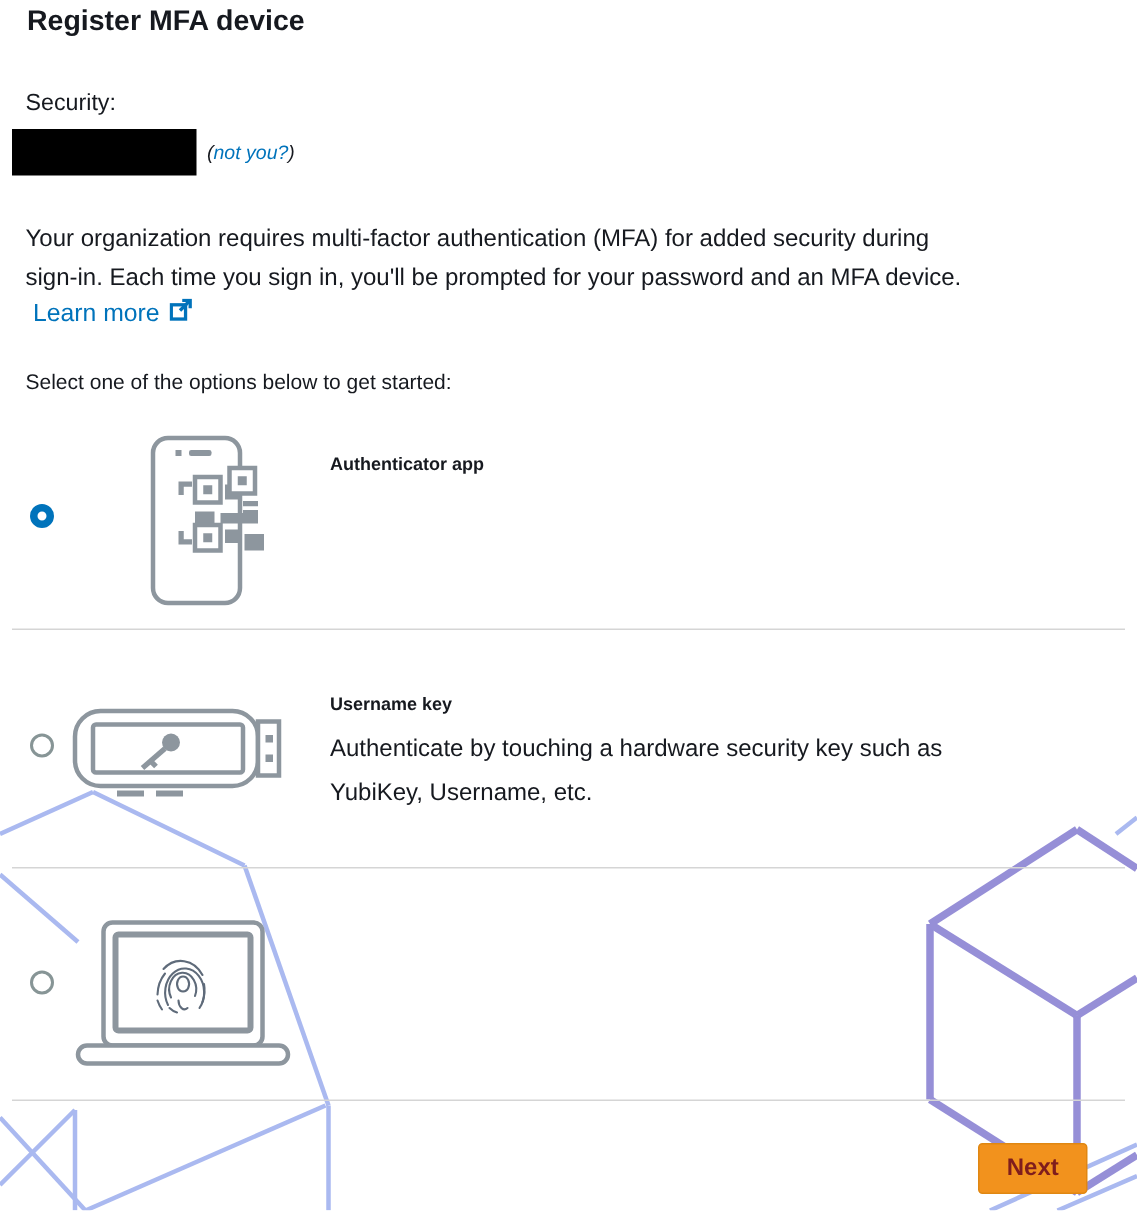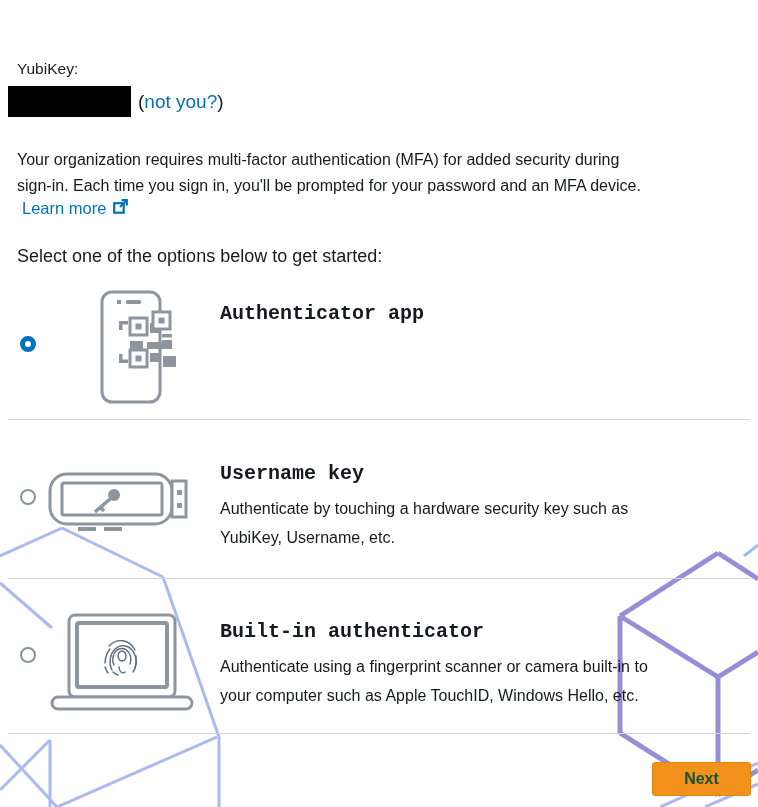--- a/index.html
+++ b/index.html
@@ -6,52 +6,52 @@
   .page{
     position:relative;width:758px;height:807px;background:#fff;overflow:hidden;
     font-family:"Liberation Sans","DejaVu Sans",sans-serif;color:#16191f;
   }
   .deco{position:absolute;left:0;top:0;pointer-events:none;z-index:0;}
   .content{position:absolute;left:0;top:0;width:758px;height:807px;z-index:1;}
   .page-title{position:absolute;left:18px;top:4px;margin:0;font-size:19px;font-weight:700;color:#16191f;}
   .username-label{position:absolute;left:17px;top:60px;font-size:15.5px;}
   .username-row{position:absolute;left:8px;top:86px;display:flex;align-items:center;}
   .redacted{display:inline-block;width:123px;height:31px;background:#000;}
-  .notyou{margin-left:7px;font-size:19px;}
+  .notyou{margin-left:7px;font-size:13px;font-style:italic;}
   .notyou .paren{color:#16191f;}
   a.link{color:#0073bb;text-decoration:none;cursor:pointer;}
   .intro{position:absolute;left:17px;top:147px;font-size:16px;line-height:26px;white-space:nowrap;}
   .learn-more{position:absolute;left:22px;top:199px;font-size:16.5px;display:flex;align-items:center;gap:7px;text-align:center;}
   .ext-icon{display:inline-block;}
-  .select-instruction{position:absolute;left:17px;top:246px;font-size:18px;}
+  .select-instruction{position:absolute;left:17px;top:246px;font-size:14px;}
   .option{position:absolute;left:0;width:758px;}
   .opt1{top:280px;height:139px;}
   .opt2{top:440px;height:138px;}
   .opt3{top:598px;height:135px;}
   .radio{position:absolute;left:20px;width:16px;height:16px;border-radius:50%;box-sizing:border-box;background:#fff;cursor:pointer;}
   .radio.selected{border:5px solid #0073bb;}
   .radio.unselected{border:2px solid #879596;}
   .opt1 .radio{top:56px;}
   .opt2 .radio{top:49px;}
   .opt3 .radio{top:49px;}
   .icon-wrap{position:absolute;}
   .opt1 .icon-wrap{left:100px;top:10px;}
   .opt2 .icon-wrap{left:48px;top:26px;}
   .opt3 .icon-wrap{left:50px;top:15px;}
   .option-text{position:absolute;left:220px;top:22px;width:515px;}
-  .option-title{margin:0 0 9px 0;font-size:20px;font-weight:700;color:#16191f;font-family:Liberation Mono, monospace;}
+  .option-title{margin:0 0 9px 0;font-size:12px;font-weight:700;color:#16191f;}
   .option-desc{font-size:16px;line-height:29px;color:#16191f;}
   .option-desc div{white-space:nowrap;}
   .divider{position:absolute;left:8px;width:742px;height:0;border-top:1px solid #d5d5d5;}
   .div1{top:419px;} .div2{top:578px;} .div3{top:733px;}
   .next-btn{
-    position:absolute;left:652px;top:762px;width:99px;height:34px;z-index:2;
+    position:absolute;left:652px;top:762px;width:73px;height:34px;z-index:2;
     background:#F2921D;border:1px solid #e08712;border-radius:3px;
     font-family:"Liberation Sans","DejaVu Sans",sans-serif;
-    font-size:16px;font-weight:700;color:#14532d;cursor:pointer;
+    font-size:16px;font-weight:700;color:#7f1d1d;cursor:pointer;
   }
 </style>
 </head>
 <body>
 
 <div class="page">
 
   <svg class="deco" width="758" height="807" viewBox="0 0 758 807">
     <g stroke="#aab9f0" stroke-width="3" fill="none">
       <path d="M62,528 L0,556"></path>
@@ -76,22 +76,23 @@
       <path d="M620,733 L718,795"></path>
       <path d="M620,616 L718,677"></path>
       <path d="M718,677 L718,795"></path>
       <path d="M718,677 L758,652"></path>
       <path d="M718,795 L758,770"></path>
     </g>
   </svg>
 
   <div class="content">
 
-
-    <div class="username-label">YubiKey:</div>
+    <h1 class="page-title">Register MFA device</h1>
+
+    <div class="username-label">Security:</div>
 
     <div class="username-row">
       <span class="redacted"></span>
       <span class="notyou"><span class="paren">(</span><a class="link">not you?</a><span class="paren">)</span></span>
     </div>
 
     <div class="intro">
       <div>Your organization requires multi-factor authentication (MFA) for added security during</div>
       <div>sign-in. Each time you sign in, you'll be prompted for your password and an MFA device.</div>
     </div>
@@ -182,27 +183,20 @@
             <path d="M62,57 a13,16 0 1 1 21,2"></path>
             <path d="M59,33 a17,20 0 0 1 26,4"></path>
             <path d="M55,50 a17,21 0 0 1 5,-14"></path>
             <path d="M58,60 a17,21 0 0 1 -3,-6"></path>
             <path d="M68,62 a13,16 0 0 1 -5,-3"></path>
             <path d="M75,59 a4,6 0 0 1 -6,-5"></path>
             <path d="M86,43 a17,20 0 0 1 -1,12"></path>
           </g>
         </svg>
       </span>
-      <div class="option-text">
-        <h3 class="option-title">Built-in authenticator</h3>
-        <div class="option-desc">
-          <div>Authenticate using a fingerprint scanner or camera built-in to</div>
-          <div>your computer such as Apple TouchID, Windows Hello, etc.</div>
-        </div>
-      </div>
     </div>
 
     <div class="divider div3"></div>
 
     <button class="next-btn">Next</button>
 
   </div>
 </div>
 
 </body></html>

